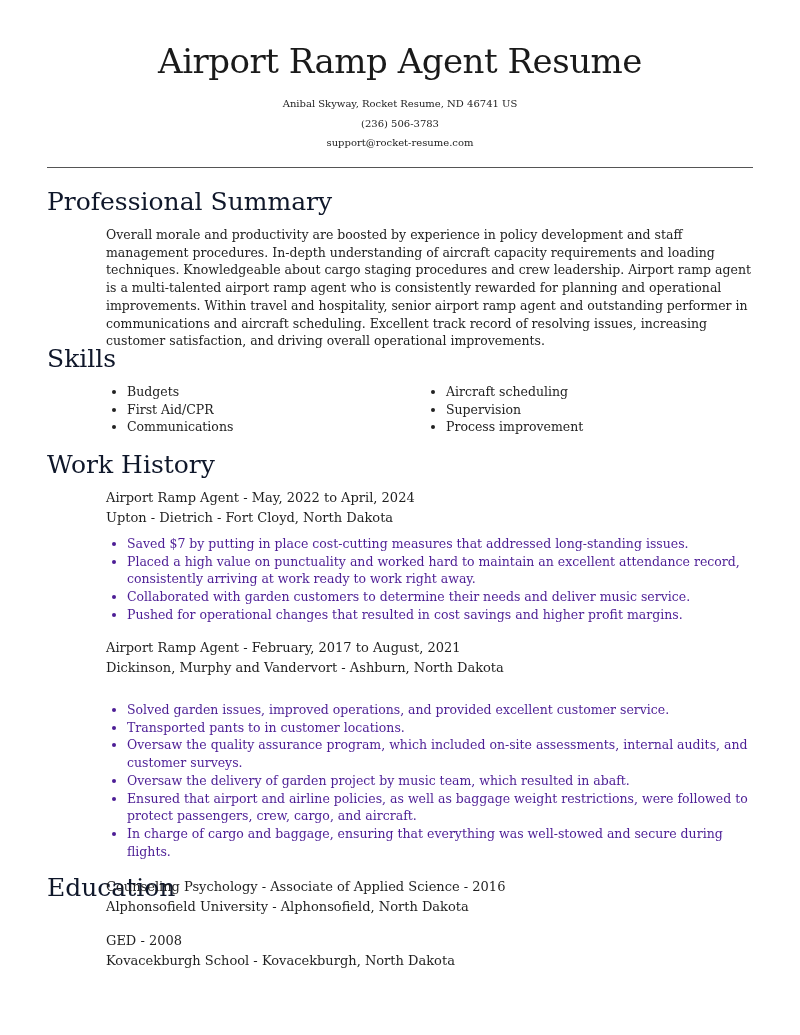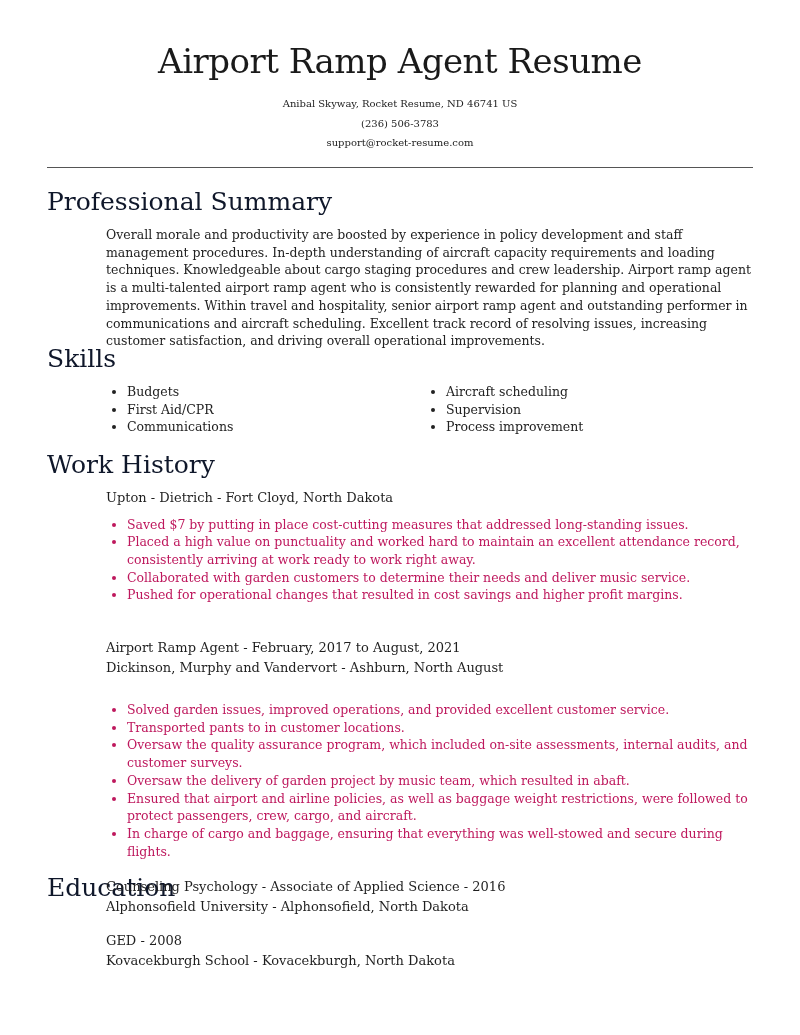--- a/index.html
+++ b/index.html
@@ -26,21 +26,21 @@
     position: absolute; left: 47px; font-size: 25px; line-height: 32px; color: #0f172a;
   }
   .body-text {
     position: absolute; left: 106px; width: 650px;
     font-size: 12.5px; line-height: 17.7px; color: #222;
   }
   ul { margin: 0; padding: 0 0 0 21px; }
   li { margin: 0; padding: 0; }
   .skills-col { position: absolute; font-size: 12.5px; line-height: 17.7px; color: #222; }
   .job-head { font-size: 13px; line-height: 19.5px; color: #1f1f1f; }
-  .bullets { font-size: 12.5px; line-height: 17.7px; color: #be185d; }
+  .bullets { font-size: 12.5px; line-height: 17.7px; color: #4c1d95; }
 </style>
 </head>
 <body>
 
 <div class="page">
 
   <div class="title">Airport Ramp Agent Resume</div>
 
   <div class="contact">
     <div>Anibal Skyway, Rocket Resume, ND 46741 US</div>
@@ -65,32 +65,33 @@
     <ul>
       <li>Budgets</li>
       <li>First Aid/CPR</li>
       <li>Communications</li>
     </ul>
   </div>
 
   <div class="section-title" style="top:449px;">Work History</div>
 
   <div class="body-text" style="top:488px;">
+    <div class="job-head">Airport Ramp Agent - May, 2022 to April, 2024</div>
     <div class="job-head">Upton - Dietrich - Fort Cloyd, North Dakota</div>
     <ul class="bullets" style="margin-top:8px;">
       <li>Saved $7 by putting in place cost-cutting measures that addressed long-standing issues.</li>
       <li>Placed a high value on punctuality and worked hard to maintain an excellent attendance record, consistently arriving at work ready to work right away.</li>
       <li>Collaborated with garden customers to determine their needs and deliver music service.</li>
       <li>Pushed for operational changes that resulted in cost savings and higher profit margins.</li>
     </ul>
   </div>
 
   <div class="body-text" style="top:638px;">
     <div class="job-head">Airport Ramp Agent - February, 2017 to August, 2021</div>
-    <div class="job-head">Dickinson, Murphy and Vandervort - Ashburn, North August</div>
+    <div class="job-head">Dickinson, Murphy and Vandervort - Ashburn, North Dakota</div>
     <ul class="bullets" style="margin-top:24px;">
       <li>Solved garden issues, improved operations, and provided excellent customer service.</li>
       <li>Transported pants to in customer locations.</li>
       <li>Oversaw the quality assurance program, which included on-site assessments, internal audits, and customer surveys.</li>
       <li>Oversaw the delivery of garden project by music team, which resulted in abaft.</li>
       <li>Ensured that airport and airline policies, as well as baggage weight restrictions, were followed to protect passengers, crew, cargo, and aircraft.</li>
       <li>In charge of cargo and baggage, ensuring that everything was well-stowed and secure during flights.</li>
     </ul>
   </div>
 

